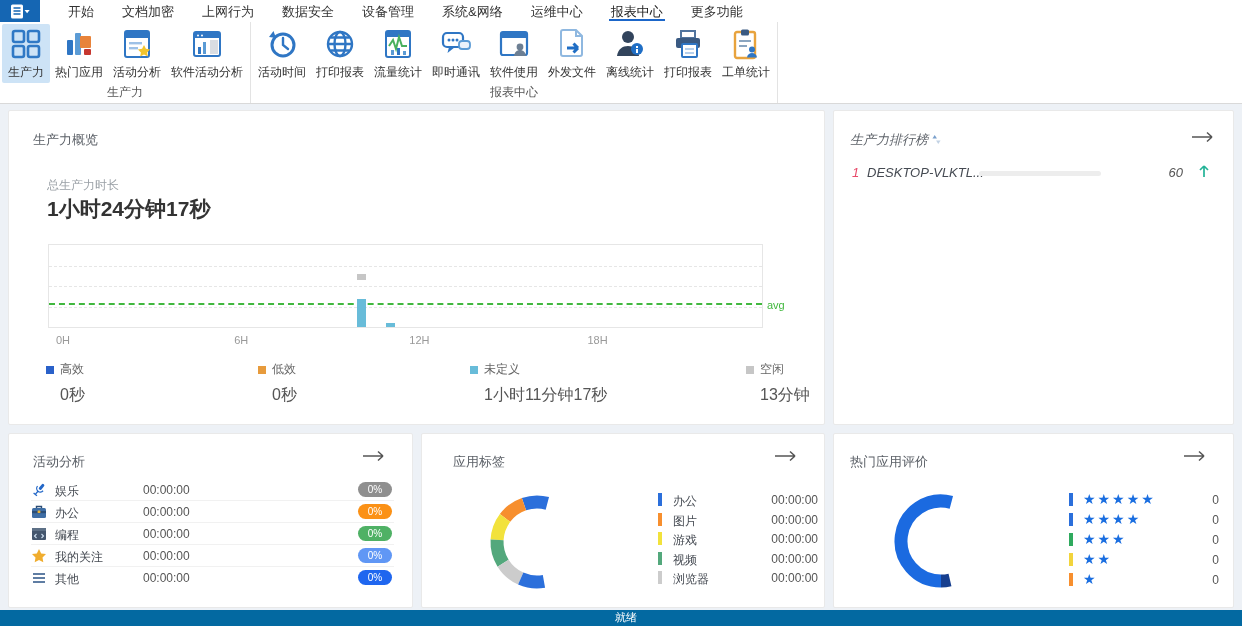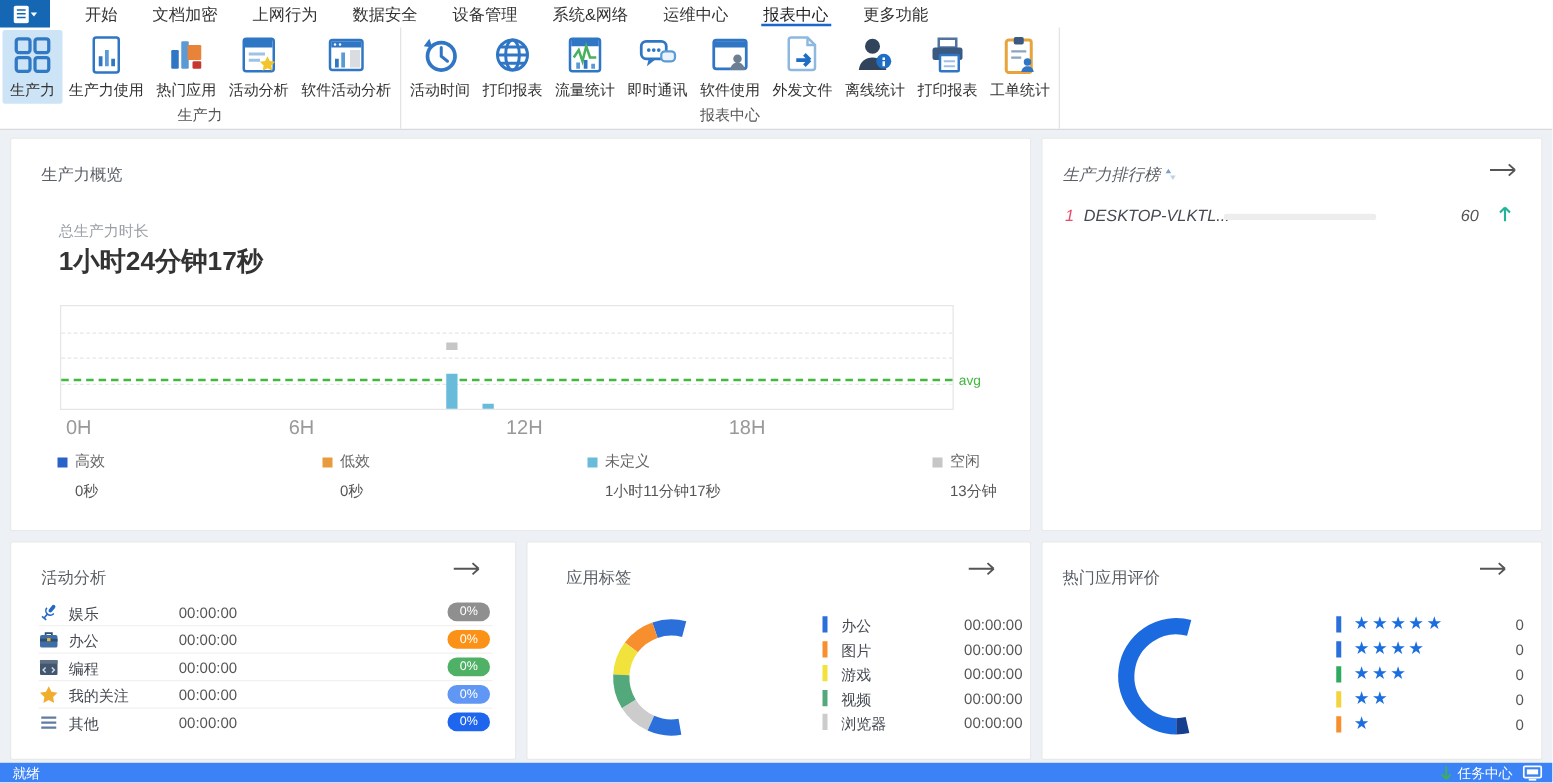--- a/index.html
+++ b/index.html
@@ -31,26 +31,26 @@
   
   #p-overview { left:8px; top:6px; width:817px; height:315px; }
   #p-overview .ptitle { position:absolute; left:24px; top:20px; }
   .total-label { position:absolute; left:38px; top:66px; font-size:12px; color:#9aa0a6; }
   .total-value { position:absolute; left:38px; top:84px; font-size:21px; font-weight:bold; color:#333; }
   .plot { position:absolute; left:39px; top:133px; width:715px; height:84px; border:1px solid #e6e6e6; background:#fff; }
   .gridline { position:absolute; left:0; right:0; border-top:1px dashed #e6e6e6; }
   .avg-line { position:absolute; left:0; right:0; border-top:2px dashed #41b83e; }
   .avg-label { position:absolute; left:758px; font-size:11px; color:#41b83e; }
   .chart-bar { position:absolute; }
-  .x-tick { position:absolute; top:223px; transform:translateX(-50%); font-size:16px; color:#999; }
+  .x-tick { position:absolute; top:223px; transform:translateX(-50%); font-size:11px; color:#999; }
   .ov-legend { position:absolute; top:250px; left:0; width:100%; }
   .ov-leg-item { position:absolute; }
   .ov-leg-head { display:flex; align-items:center; font-size:12px; color:#666; }
   .ov-leg-sq { width:8px; height:8px; margin-right:6px; }
-  .ov-leg-val { font-size:12px; color:#555; margin:7px 0 0 14px; }
+  .ov-leg-val { font-size:16px; color:#555; margin:7px 0 0 14px; }
 
   
   #p-ranking { left:833px; top:6px; width:401px; height:315px;font-style:italic; }
   #p-ranking .ptitle { position:absolute; left:16px; top:20px; }
   #p-ranking .parrow { right:18px; }
   .sort-ic { display:inline-block; vertical-align:-1px; margin-left:4px; }
   .rank-row { position:absolute; left:0; top:50px; width:100%; height:24px; }
   .rank-num { position:absolute; left:18px; top:4px; font-size:13px; color:#e84b6a; }
   .rank-name { position:absolute; left:33px; top:4px; font-size:13px; color:#454a52; }
   .rank-bar { position:absolute; left:145px; top:10px; width:122px; height:5px; border-radius:3px; background:#ededed; overflow:hidden; }
@@ -85,21 +85,21 @@
   #p-ratings { left:833px; top:329px; width:401px; height:175px; }
   #p-ratings .ptitle { position:absolute; left:16px; top:19px; }
   #p-ratings .parrow { right:26px; top:14px; }
   .rate-rows { position:absolute; left:235px; top:56px; width:150px; }
   .rate-row { position:relative; height:20px; }
   .rate-chip { position:absolute; left:0; top:3px; width:4px; height:13px; }
   .rate-stars { position:absolute; left:14px; top:1px; font-size:14px; letter-spacing:2px; color:#1a6ee0; font-family:"DejaVu Sans",sans-serif; }
   .rate-count { position:absolute; right:0; top:3px; font-size:12px; color:#555; }
 
   
-  .statusbar { height:16px; background:#3b82f6; display:flex; align-items:center; color:#fff; font-size:11px; }
+  .statusbar { height:16px; background:#0369a1; display:flex; align-items:center; color:#fff; font-size:11px;flex-direction:column; }
   .sb-left { margin-left:10px; }
   .sb-right { margin-left:auto; display:flex; align-items:center; margin-right:8px; }
   .sb-right .sb-task { margin:0 8px 0 4px; }
 
   .arrow-svg { width:24px; height:12px; }
 </style>
 </head>
 <body>
 
 <div class="menubar">
@@ -128,29 +128,20 @@
     <div class="rbtn selected">
       <svg viewBox="0 0 32 32">
           <g fill="none" stroke="#3079c5" stroke-width="2.6">
             <rect x="3" y="3" width="11" height="11" rx="2"></rect>
             <rect x="18" y="3" width="11" height="11" rx="2"></rect>
             <rect x="3" y="18" width="11" height="11" rx="2"></rect>
             <rect x="18" y="18" width="11" height="11" rx="2"></rect>
           </g>
         </svg>
       <span class="rlabel">生产力</span>
-    </div>
-    <div class="rbtn">
-      <svg viewBox="0 0 32 32">
-          <rect x="6" y="2" width="20" height="28" rx="2" fill="#fff" stroke="#2f76c4" stroke-width="2"></rect>
-          <rect x="10" y="17" width="3" height="8" fill="#2f76c4"></rect>
-          <rect x="15" y="12" width="3" height="13" fill="#5b9bd5"></rect>
-          <rect x="20" y="19" width="3" height="6" fill="#2f76c4"></rect>
-        </svg>
-      <span class="rlabel">生产力使用</span>
     </div>
     <div class="rbtn">
       <svg viewBox="0 0 32 32">
           <rect x="4" y="12" width="6" height="15" rx="1" fill="#2f76c4"></rect>
           <rect x="12" y="5" width="6" height="22" rx="1" fill="#5b9bd5"></rect>
           <rect x="17" y="8" width="11" height="12" rx="1" fill="#e8833a"></rect>
           <rect x="21" y="21" width="7" height="6" rx="1" fill="#c6372f"></rect>
         </svg>
       <span class="rlabel">热门应用</span>
     </div>

